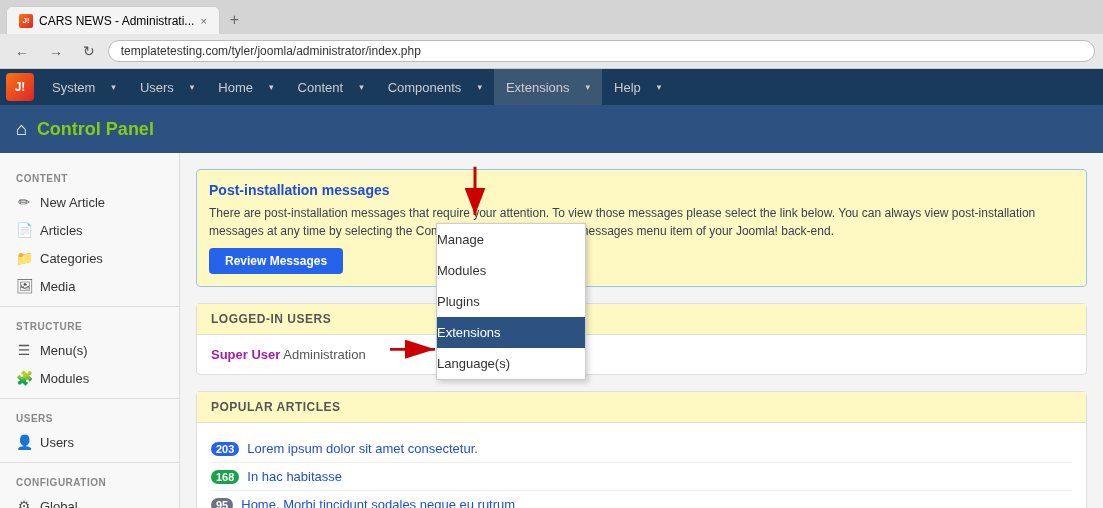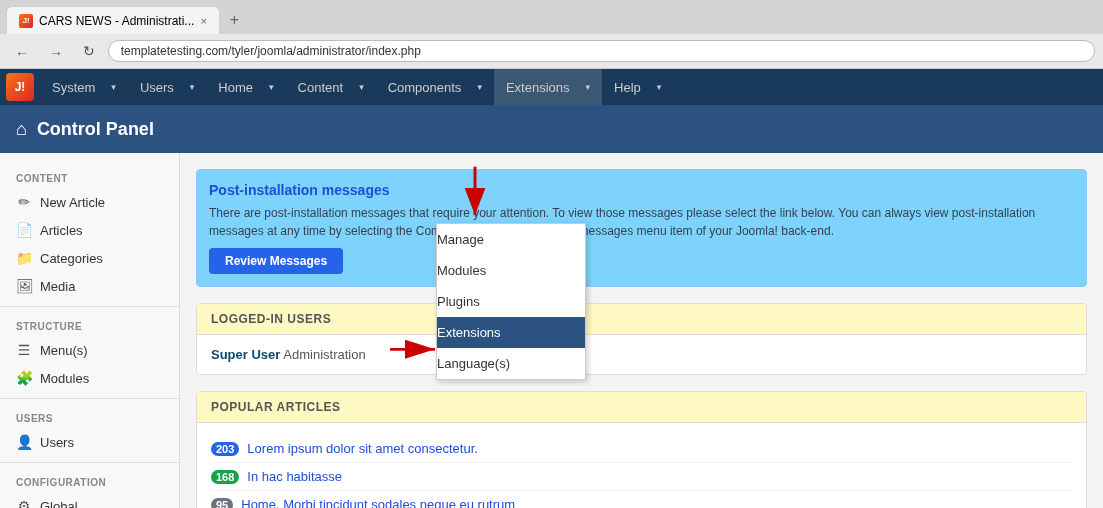--- a/index.html
+++ b/index.html
@@ -17,47 +17,47 @@
 
     
     .cms-topbar { background: #1a3a5c; display: flex; align-items: center; padding: 0; height: 36px; position: relative; }
     .cms-nav { display: flex; align-items: center; height: 100%; }
     .cms-nav-item { color: #ccc; padding: 0 12px; height: 100%; display: flex; align-items: center; cursor: pointer; font-size: 13px; gap: 16px; position: relative; }
     .cms-nav-item .caret { font-size: 9px; }
 
     
     .control-panel-header { background: #2c5282; color: white; padding: 10px 16px; display: flex; align-items: center; gap: 10px; height: 48px; }
     .home-icon { font-size: 18px; }
-    .control-panel-title { font-size: 18px; font-weight: bold; color: #ffffff; }
+    .control-panel-title { font-size: 18px; font-weight: bold; color: #84cc16; }
 
     
     .main-layout { display: flex; height: calc(508px - 34px - 34px - 36px - 48px); }
 
     
     .sidebar { width: 180px; background: #f8f8f8; border-right: 1px solid #ddd; padding: 12px 0; overflow-y: auto; flex-shrink: 0; }
     .sidebar-section-label { font-size: 10px; font-weight: bold; color: #888; padding: 8px 16px 4px; letter-spacing: 0.5px; text-transform: uppercase; }
     .sidebar-item { display: flex; align-items: center; gap: 8px; padding: 6px 16px; color: #333; cursor: pointer; font-size: 13px; }
     .sidebar-item .si-icon { width: 16px; text-align: center; color: #555; font-size: 14px; }
     .sidebar-divider { height: 1px; background: #ddd; margin: 6px 0; }
 
     
     .main-content { flex: 1; padding: 16px; overflow-y: auto; position: relative; }
 
     
-    .alert-box { background: #7dd3fc; border: 1px solid #93c5fd; border-radius: 4px; padding: 12px; margin-bottom: 16px; }
+    .alert-box { background: #fef9c3; border: 1px solid #93c5fd; border-radius: 4px; padding: 12px; margin-bottom: 16px; }
     .alert-title { color: #1d4ed8; font-weight: bold; font-size: 14px; margin-bottom: 6px; }
     .alert-text { color: #374151; font-size: 12px; line-height: 1.5; }
     .review-btn { background: #2563eb; color: white; border: none; padding: 6px 16px; border-radius: 4px; cursor: pointer; font-size: 12px; margin-top: 8px; font-weight: bold; }
 
     
     .section-card { background: white; border: 1px solid #ddd; border-radius: 4px; margin-bottom: 16px; }
     .section-card-header { background: #fef9c3; padding: 8px 14px; border-bottom: 1px solid #ddd; font-size: 12px; font-weight: bold; color: #555; letter-spacing: 0.5px; text-transform: uppercase; }
     .section-card-body { padding: 12px 14px; }
     .logged-in-user { font-size: 13px; }
-    .logged-in-user .username { color: #0c4a6e; font-weight: bold; }
+    .logged-in-user .username { color: #a21caf; font-weight: bold; }
     .article-item { display: flex; align-items: center; gap: 8px; padding: 6px 0; border-bottom: 1px solid #f0f0f0; font-size: 13px; }
     .article-item:last-child { border-bottom: none; }
     .article-badge { color: white; border-radius: 7px; padding: 1px 5px; font-size: 11px; font-weight: bold; }
     .badge-blue { background: #2563eb; }
     .badge-green { background: #16a34a; }
     .badge-gray { background: #6b7280; }
     .article-link { color: #1d4ed8; text-decoration: none; }
 
     
     .dropdown-overlay { position: absolute; top: 0; left: 0; width: 100%; height: 100%; z-index: 100; pointer-events: none; }

